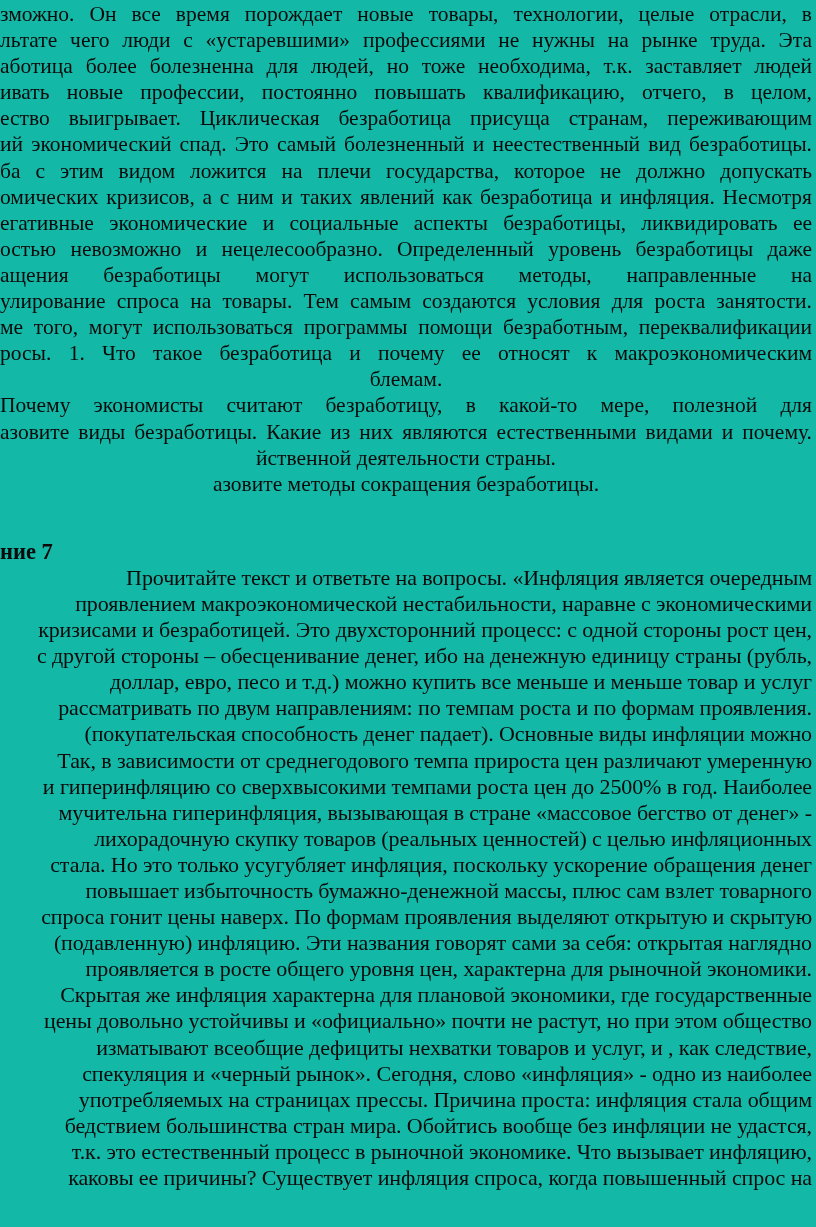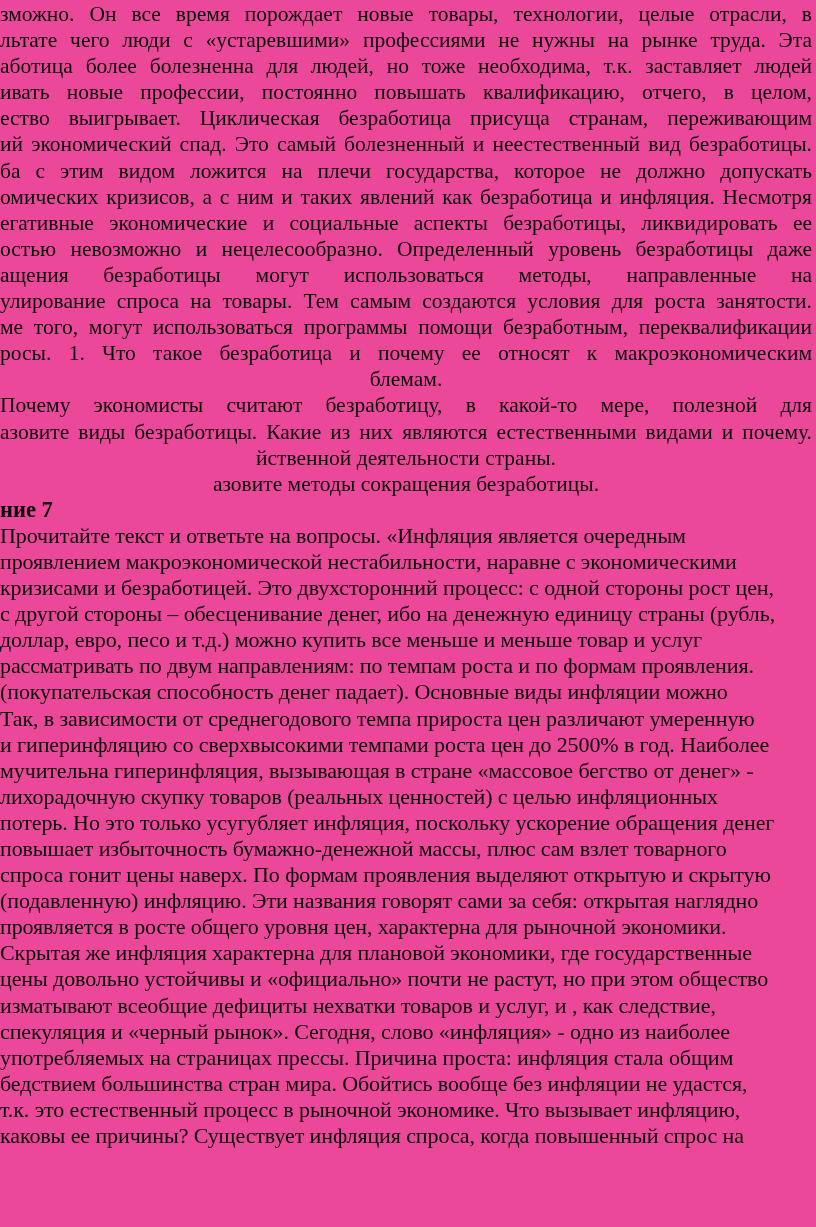--- a/index.html
+++ b/index.html
@@ -7,21 +7,21 @@
     padding: 0;
     background: #ffffff;
   }
   #doc {
     position: relative;
     width: 816px;
     height: 1227px;
     box-sizing: border-box;
     padding: 1px 4px 0 0;
     overflow: hidden;
-    background: #ec4899;
+    background: #14b8a6;
     color: #0a0a0a;
     font-family: "Liberation Serif", "DejaVu Serif", serif;
   }
   .line {
     height: 26.1px;
     line-height: 26.1px;
     white-space: nowrap;
     overflow: visible;
   }
   
@@ -34,26 +34,27 @@
   
   .lA {
     font-size: 21.5px;
     text-align: center;
   }
   
   .hB {
     font-size: 22.5px;
     font-weight: bold;
     text-align: left;
+    margin-top: 42px;
   }
   
   .lB {
     font-size: 22px;
     letter-spacing: -0.1px;
-    text-align: left;
+    text-align: right;
   }
 </style>
 </head>
 <body>
 
 <div id="doc">
     <div class="line jA">зможно. Он все время порождает новые товары, технологии, целые отрасли, в</div>
     <div class="line jA">льтате чего люди с «устаревшими» профессиями не нужны на рынке труда. Эта</div>
     <div class="line jA">аботица более болезненна для людей, но тоже необходима, т.к. заставляет людей</div>
     <div class="line jA">ивать новые профессии, постоянно повышать квалификацию, отчего, в целом,</div>
@@ -77,21 +78,21 @@
     <div class="line lB">проявлением макроэкономической нестабильности, наравне с экономическими</div>
     <div class="line lB">кризисами и безработицей. Это двухсторонний процесс: с одной стороны рост цен,</div>
     <div class="line lB">с другой стороны – обесценивание денег, ибо на денежную единицу страны (рубль,</div>
     <div class="line lB">доллар, евро, песо и т.д.) можно купить все меньше и меньше товар и услуг</div>
     <div class="line lB">рассматривать по двум направлениям: по темпам роста и по формам проявления.</div>
     <div class="line lB">(покупательская способность денег падает). Основные виды инфляции можно</div>
     <div class="line lB">Так, в зависимости от среднегодового темпа прироста цен различают умеренную</div>
     <div class="line lB">и гиперинфляцию со сверхвысокими темпами роста цен до 2500% в год. Наиболее</div>
     <div class="line lB">мучительна гиперинфляция, вызывающая в стране «массовое бегство от денег» -</div>
     <div class="line lB">лихорадочную скупку товаров (реальных ценностей) с целью инфляционных</div>
-    <div class="line lB">потерь. Но это только усугубляет инфляция, поскольку ускорение обращения денег</div>
+    <div class="line lB">стала. Но это только усугубляет инфляция, поскольку ускорение обращения денег</div>
     <div class="line lB">повышает избыточность бумажно-денежной массы, плюс сам взлет товарного</div>
     <div class="line lB">спроса гонит цены наверх. По формам проявления выделяют открытую и скрытую</div>
     <div class="line lB">(подавленную) инфляцию. Эти названия говорят сами за себя: открытая наглядно</div>
     <div class="line lB">проявляется в росте общего уровня цен, характерна для рыночной экономики.</div>
     <div class="line lB">Скрытая же инфляция характерна для плановой экономики, где государственные</div>
     <div class="line lB">цены довольно устойчивы и «официально» почти не растут, но при этом общество</div>
     <div class="line lB">изматывают всеобщие дефициты нехватки товаров и услуг, и , как следствие,</div>
     <div class="line lB">спекуляция и «черный рынок». Сегодня, слово «инфляция» - одно из наиболее</div>
     <div class="line lB">употребляемых на страницах прессы. Причина проста: инфляция стала общим</div>
     <div class="line lB">бедствием большинства стран мира. Обойтись вообще без инфляции не удастся,</div>

